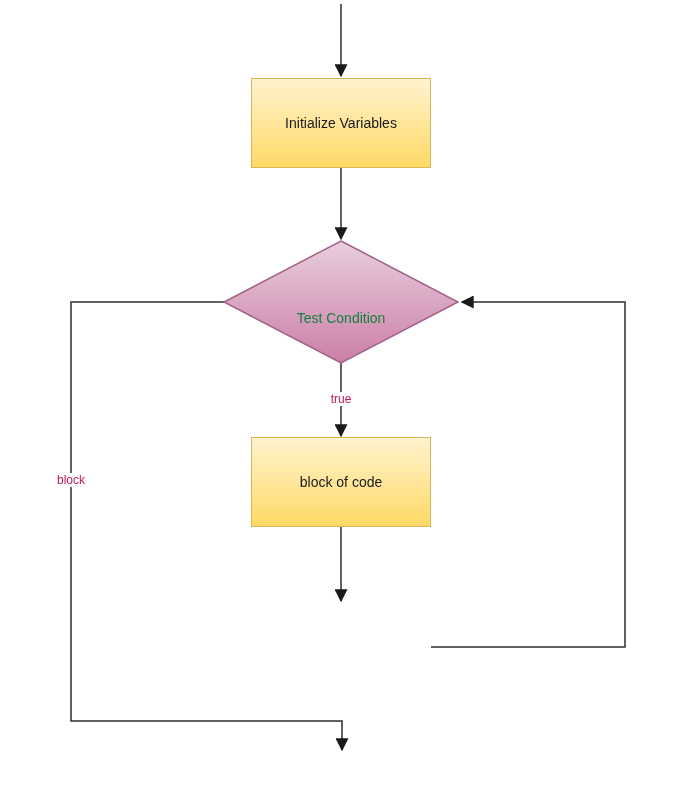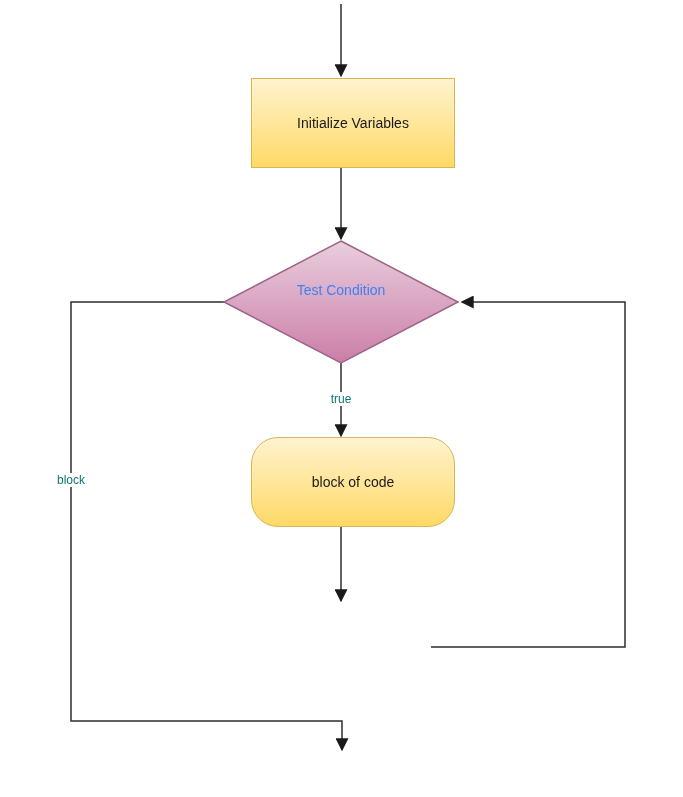--- a/index.html
+++ b/index.html
@@ -17,53 +17,53 @@
   }
   .connectors {
     position: absolute;
     left: 0;
     top: 0;
     width: 683px;
     height: 797px;
   }
   .node-box {
     position: absolute;
-    width: 204px;
+    width: 180px;
     height: 90px;
     box-sizing: border-box;
     border: 1px solid #d6b656;
     background: linear-gradient(#fff3cf, #ffd966);
     display: flex;
     align-items: center;
     justify-content: center;
     text-align: center;
     font-size: 14px;
     color: #1a1a1a;
     line-height: 1.35;
   }
   .node-box .label {
     max-width: 140px;
   }
   #node-initialize { left: 251px; top: 78px; }
-  #node-block      { left: 251px; top: 437px; border-radius: 27px; }
+  #node-block      { left: 251px; top: 437px; }
   #node-increment  { left: 251px; top: 602px; }
   .decision-label {
     position: absolute;
     left: 341px;
-    top: 290px;
+    top: 318px;
     transform: translate(-50%, -50%);
     font-size: 14px;
-    color: #3b82f6;
+    color: #15803d;
     white-space: nowrap;
   }
   .edge-label {
     position: absolute;
     transform: translate(-50%, -50%);
     font-size: 12px;
-    color: #0f766e;
+    color: #be185d;
     background: #ffffff;
     padding: 0 2px;
     white-space: nowrap;
   }
   #edge-label-true  { left: 341px; top: 399px; }
   #edge-label-false { left: 71px;  top: 480px; }
 </style>
 </head>
 <body>
 

